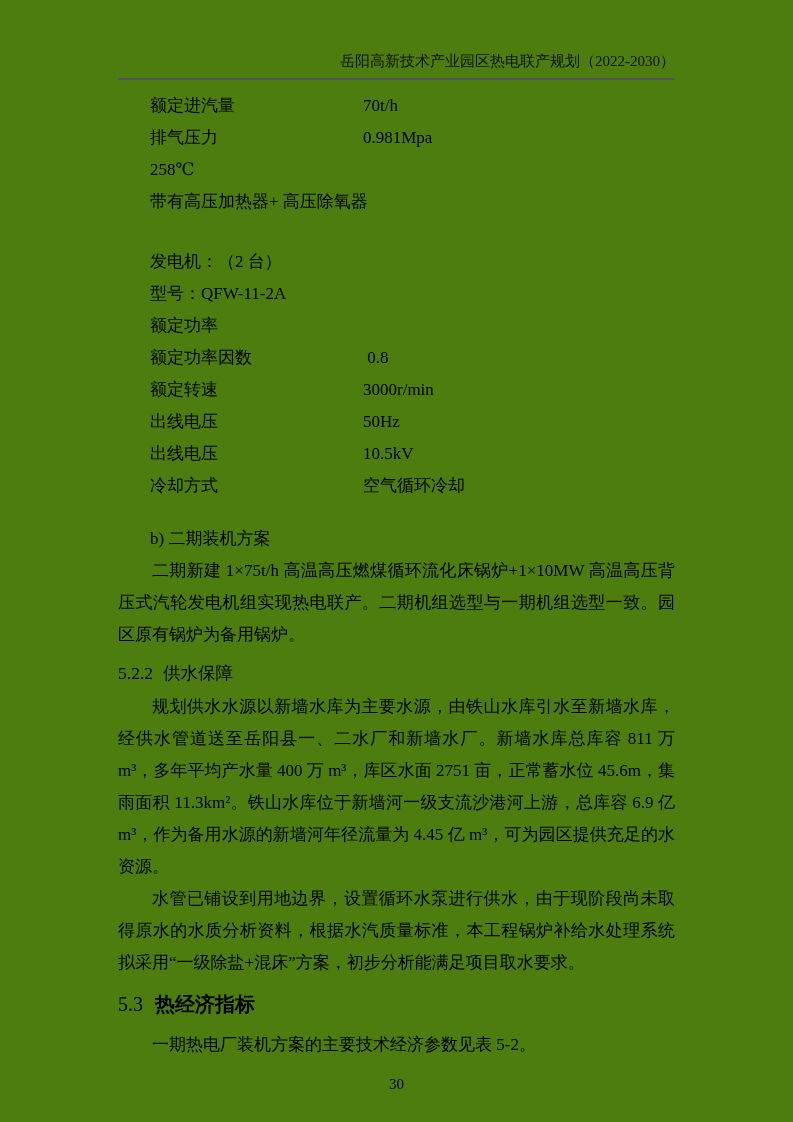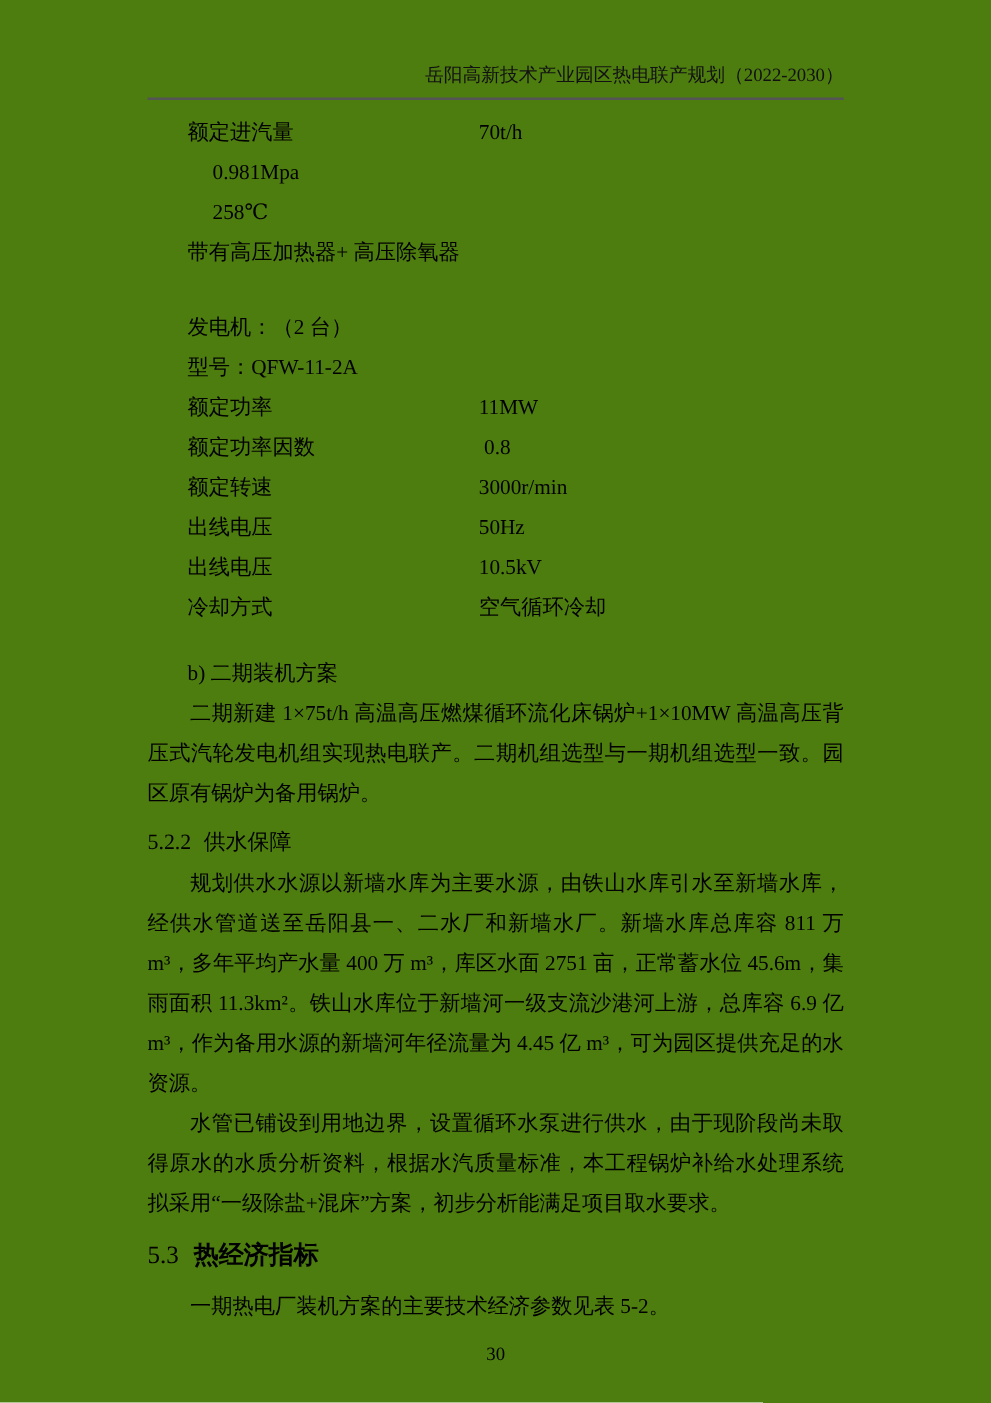--- a/index.html
+++ b/index.html
@@ -27,21 +27,21 @@
     margin-top: 6px;
     height: 2px;
     background: #555555;
   }
 
   
   .content { font-size: 17px; line-height: 32px; color: #000000; }
 
   .spec-row { display: flex; padding-left: 32px; gap: 26px; }
   .spec-label { width: 187px; flex: 0 0 187px; }
-  .spec-value { flex: 1 1 auto; white-space: pre-wrap; margin-left: 20px; }
+  .spec-value { flex: 1 1 auto; white-space: pre-wrap; }
 
   .indent-line { padding-left: 32px; }
 
   .block-specs1 { margin-top: 10px; }
   .block-generator { margin-top: 28px; }
   .block-subb { margin-top: 21px; }
 
   .para { text-align: justify; text-indent: 2em; margin: 0; }
 
   .sec-heading {
@@ -92,34 +92,34 @@
   </div>
 
   <div class="content margins">
 
     <div class="block-specs1">
       <div class="spec-row">
         <span class="spec-label">额定进汽量</span>
         <span class="spec-value">70t/h</span>
       </div>
       <div class="spec-row">
+        <span class="spec-label">排气压力</span>
         <span class="spec-value">0.981Mpa</span>
       </div>
       <div class="spec-row">
         <span class="spec-value">258℃</span>
       </div>
       <div class="indent-line">带有高压加热器+ 高压除氧器</div>
     </div>
 
     <div class="block-generator">
       <div class="indent-line">发电机：（2 台）</div>
       <div class="indent-line">型号：QFW-11-2A</div>
       <div class="spec-row">
         <span class="spec-label">额定功率</span>
-        <span class="spec-value">11MW</span>
       </div>
       <div class="spec-row">
         <span class="spec-label">额定功率因数</span>
         <span class="spec-value"> 0.8</span>
       </div>
       <div class="spec-row">
         <span class="spec-label">额定转速</span>
         <span class="spec-value">3000r/min</span>
       </div>
       <div class="spec-row">

